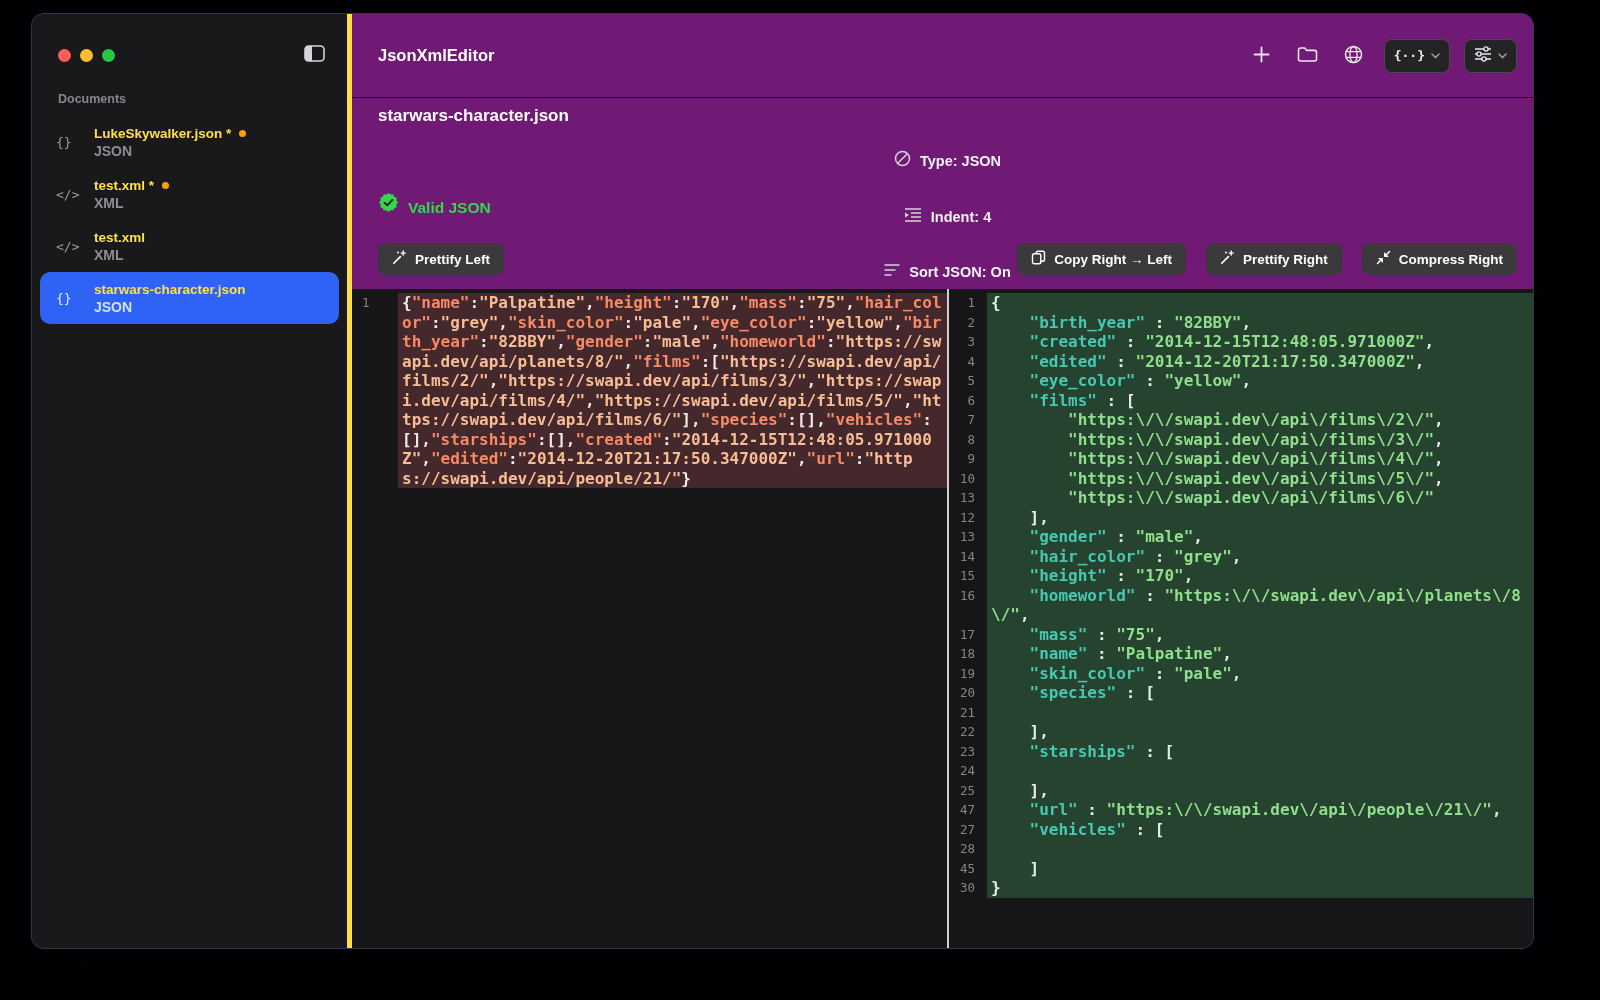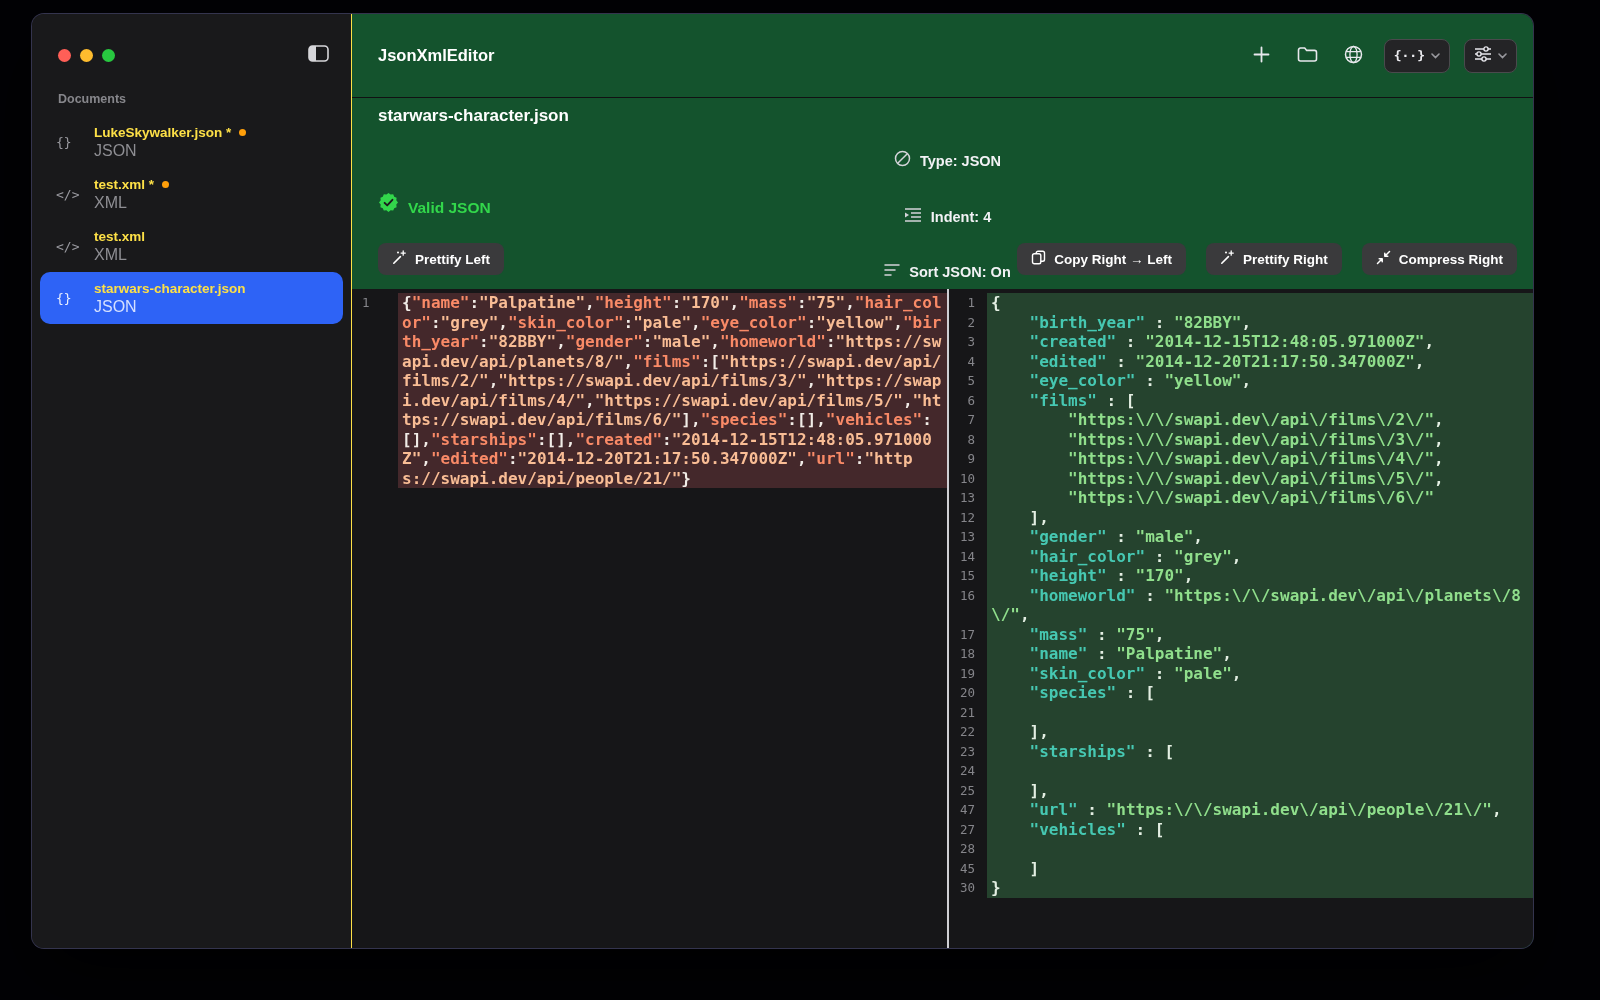--- a/index.html
+++ b/index.html
@@ -5,41 +5,41 @@
   * { margin:0; padding:0; box-sizing:border-box; }
   html,body { width:1600px; height:1000px; overflow:hidden; background:#020205; font-family:"Liberation Sans", sans-serif; }
 
   .window{
     position:absolute; left:32px; top:14px; width:1501px; height:934px;
     background:#1f1f21; border-radius:12px; overflow:hidden; display:flex;
     box-shadow:0 0 0 1px #34344e, 0 30px 80px rgba(0,0,0,.85);
   }
 
   
-  .sidebar{ width:320px; flex:0 0 320px; background:#19191b; border-right:1px solid #fde047; display:flex; flex-direction:column; }
+  .sidebar{ width:320px; flex:0 0 320px; background:#19191b; border-right:5px solid #fde047; display:flex; flex-direction:column; }
   .side-titlebar{ height:68px; display:flex; align-items:center; padding:14px 22px 0 26px; }
   .traffic{ display:flex; gap:9px; }
   .tl{ width:13px; height:13px; border-radius:50%; display:inline-block; }
   .tl.red{ background:var(--traffic-red); } .tl.yellow{ background:var(--traffic-yellow); } .tl.green{ background:var(--traffic-green); }
   .side-toggle{ margin-left:auto; background:none; border:none; color:#d6d6da; cursor:pointer; display:flex; }
   .section-label{ margin:10px 0 4px 26px; font-size:12.5px; font-weight:700; color:#86868b; }
   .doc-list{ padding:6px 8px; display:flex; flex-direction:column; }
   .doc-item{ height:52px; display:flex; align-items:center; gap:10px; padding:0 8px 0 16px; border-radius:10px; cursor:pointer; }
   .doc-item .doc-icon{ width:28px; flex:0 0 28px; font-family:"DejaVu Sans Mono",monospace; font-size:13px; color:#9a9aa0; text-align:left; }
   .doc-meta{ display:flex; flex-direction:column; gap:2px; min-width:0; }
   .doc-title-row{ display:flex; align-items:center; gap:8px; }
   .doc-title{ font-size:13.5px; font-weight:700; color:#fde047; white-space:nowrap; }
   .mod-dot{ width:7px; height:7px; border-radius:50%; background:var(--modified-orange); flex:0 0 7px; }
-  .doc-subtitle{ font-size:16px; font-weight:400; color:#8e8e93; }
+  .doc-subtitle{ font-size:14px; font-weight:700; color:#8e8e93; }
   .doc-item.selected{ background:var(--accent-blue); }
   .doc-item.selected .doc-icon{ color:#eaf0ff; }
   .doc-item.selected .doc-subtitle{ color:#d4e0ff; }
 
   
-  .main{ flex:1; min-width:0; display:flex; flex-direction:column; background:#14532d; }
+  .main{ flex:1; min-width:0; display:flex; flex-direction:column; background:#701a75; }
   .toolbar{ height:84px; flex:0 0 84px; display:flex; align-items:center; padding:0 16px 0 26px; border-bottom:1px solid #111113; }
   .app-title{ font-size:16.5px; font-weight:700; color:#ffffff; }
   .tb-actions{ margin-left:auto; display:flex; align-items:center; gap:14px; }
   .tb-icon{ background:none; border:none; color:#e8e8ed; width:32px; height:32px; display:flex; align-items:center; justify-content:center; cursor:pointer; }
   .tb-group{ height:34px; border:1px solid #4a4a4d; background:#242426; border-radius:8px; display:flex; align-items:center; gap:6px; padding:0 9px; color:#e8e8ed; cursor:pointer; }
   .braces-label{ font-family:"DejaVu Sans Mono",monospace; font-size:13px; font-weight:700; color:#ececf0; }
   .chev{ color:#98989d; display:flex; }
 
   
   .doc-header{ padding:8px 16px 14px 26px; }

